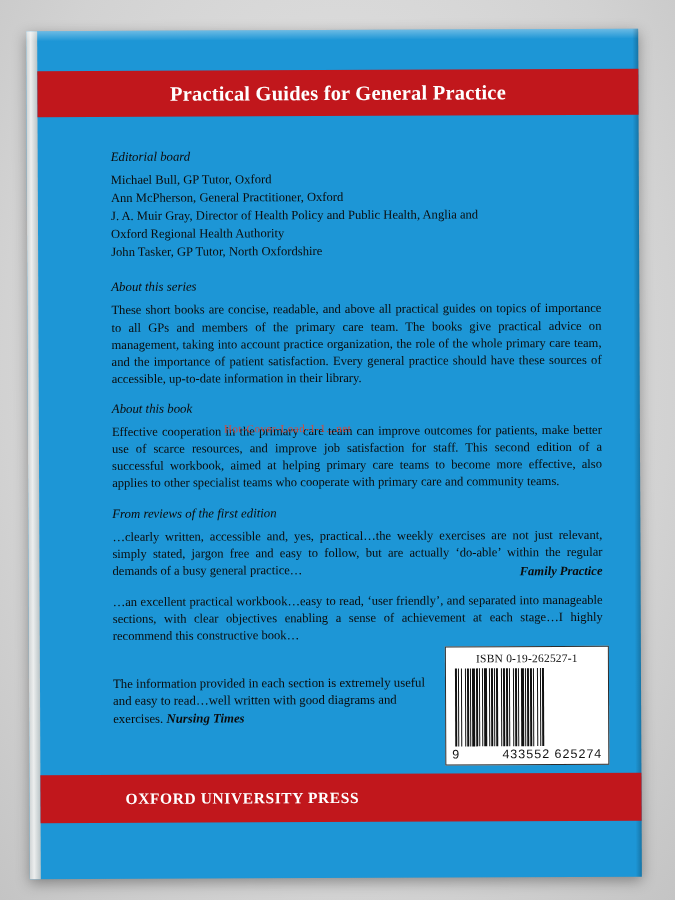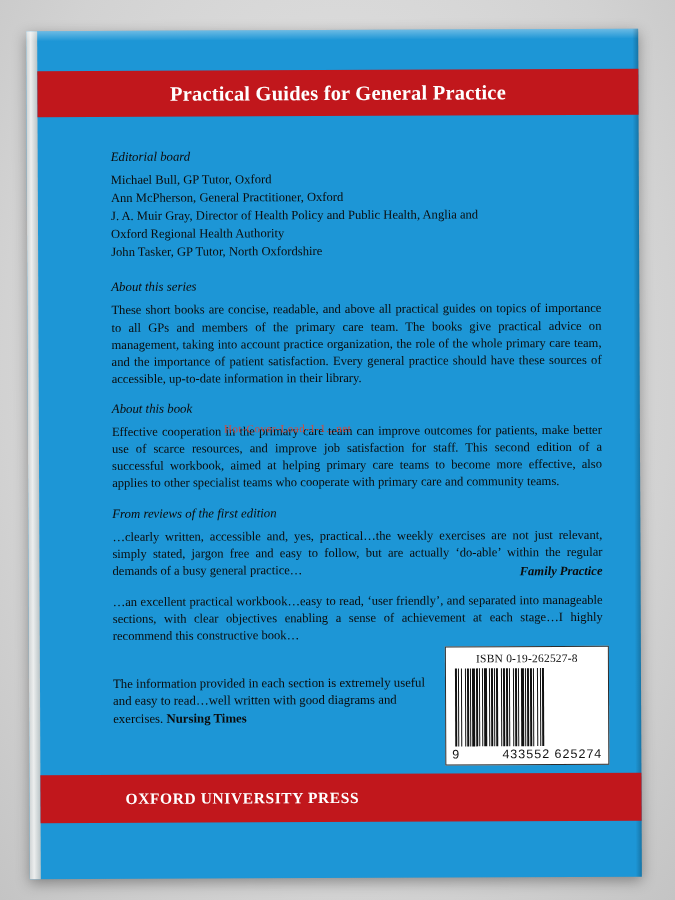--- a/index.html
+++ b/index.html
@@ -154,20 +154,21 @@
   .attrib.inline-right {
     margin-top: -15px;
   }
 
   .last-note {
     width: 318px;
     font-size: 12.8px;
     line-height: 1.36;
   }
   .last-note .nt {
+    font-style: italic;
     font-weight: bold;
   }
 
   
   .isbn-box {
     position: absolute;
     right: 32px;
     bottom: 112px;
     width: 162px;
     background: #ffffff;
@@ -256,21 +257,21 @@
 
       <div class="last-note">
         <span>The information provided in each section is extremely useful and easy to read…well written with good diagrams and exercises.</span>
         <span class="nt">Nursing Times</span>
       </div>
     </div>
 
     <div class="watermark">Hot-Cover-Load-1-1.,.net</div>
 
     <div class="isbn-box">
-      <div class="isbn-text">ISBN 0-19-262527-8</div>
+      <div class="isbn-text">ISBN 0-19-262527-1</div>
       <div class="barcode">
           <i style="width: 2px; background: rgb(17, 17, 17);"></i>
           <i style="width: 1px; background: transparent;"></i>
           <i style="width: 1px; background: rgb(17, 17, 17);"></i>
           <i style="width: 2px; background: transparent;"></i>
           <i style="width: 1px; background: rgb(17, 17, 17);"></i>
           <i style="width: 3px; background: transparent;"></i>
           <i style="width: 1px; background: rgb(17, 17, 17);"></i>
           <i style="width: 1px; background: transparent;"></i>
           <i style="width: 2px; background: rgb(17, 17, 17);"></i>

